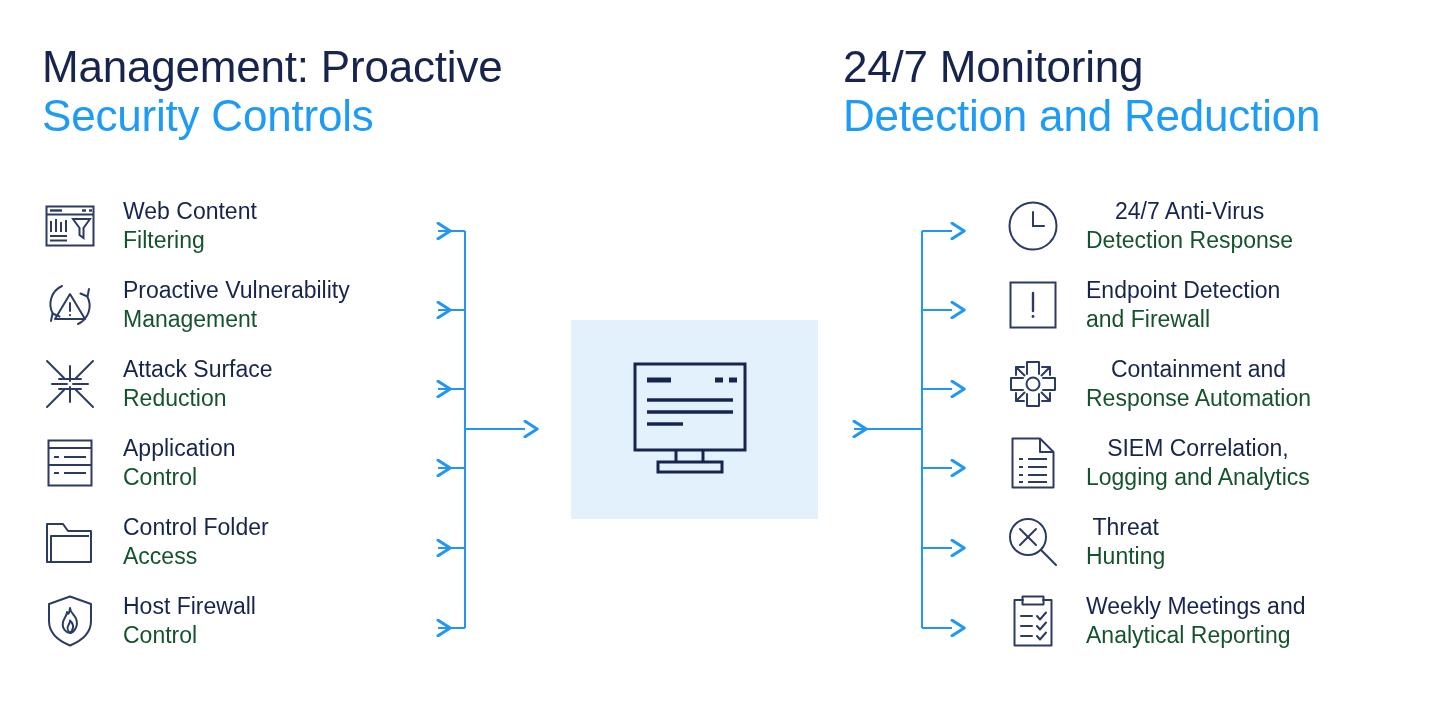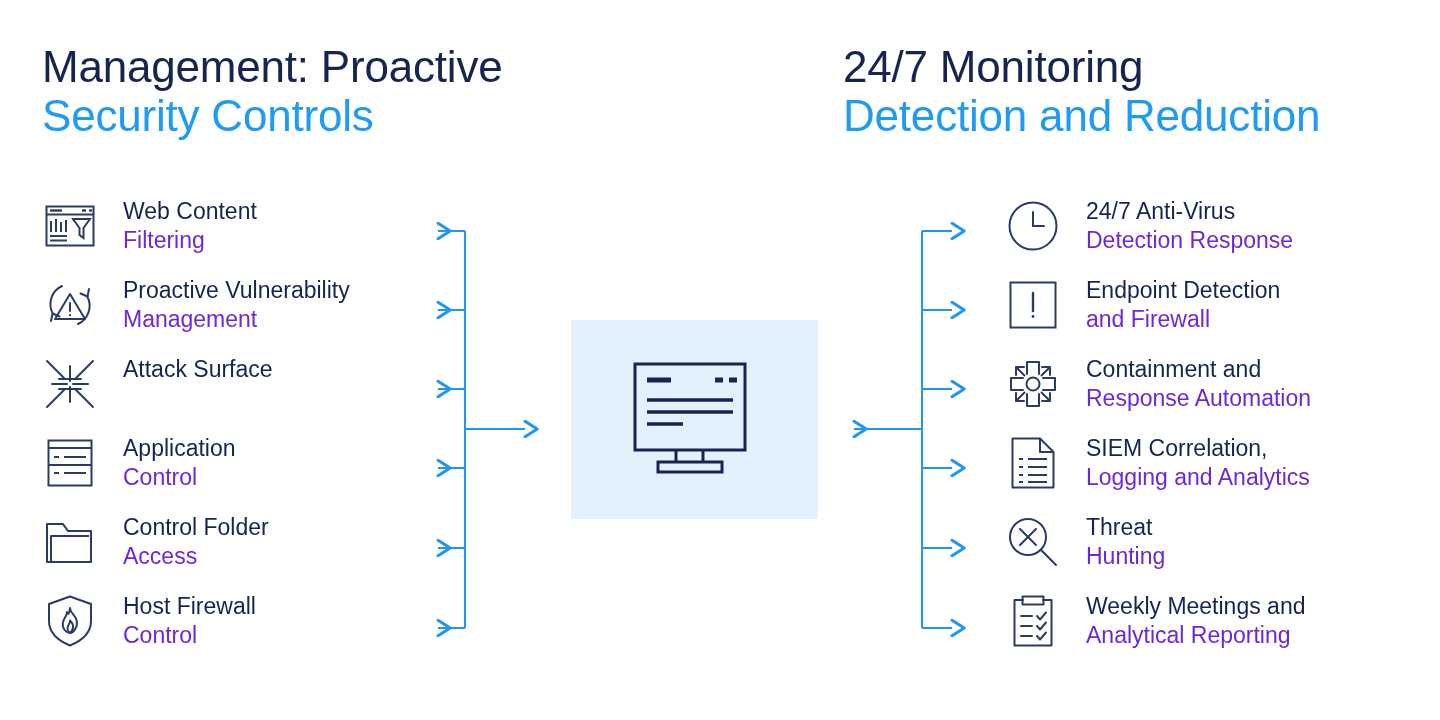--- a/index.html
+++ b/index.html
@@ -72,25 +72,26 @@
   .item-text {
     margin-left: 25px;
     line-height: 1.26;
     padding-top: 1px;
   }
   .line-dark {
     display: block;
     font-size: 23px;
     color: #17254e;
     white-space: nowrap;
+    text-align: center;
   }
   .line-blue {
     display: block;
     font-size: 23px;
-    color: #6d28d9;
+    color: #14532d;
     white-space: nowrap;
   }
 
   
   .center-panel {
     position: absolute;
     left: 571px;
     top: 320px;
     width: 247px;
     height: 199px;
@@ -181,20 +182,21 @@
           <line x1="25" y1="7" x2="25" y2="22"></line>
           <line x1="25" y1="28" x2="25" y2="43"></line>
           <line x1="7" y1="25" x2="22" y2="25"></line>
           <line x1="28" y1="25" x2="43" y2="25"></line>
           <line x1="14" y1="20" x2="36" y2="20"></line>
           <line x1="14" y1="30" x2="36" y2="30"></line>
         </svg>
       </span>
       <span class="item-text">
         <span class="line-dark">Attack Surface</span>
+        <span class="line-blue">Reduction</span>
       </span>
     </div>
 
     <div class="item">
       <span class="item-icon">
         <svg width="46" height="48" viewBox="0 0 46 48" fill="none" stroke="#2c3b63" stroke-width="2">
           <rect x="1.5" y="1.5" width="43" height="45"></rect>
           <line x1="1.5" y1="9" x2="44.5" y2="9"></line>
           <line x1="7" y1="18" x2="12" y2="18"></line>
           <line x1="17" y1="18" x2="39" y2="18"></line>

